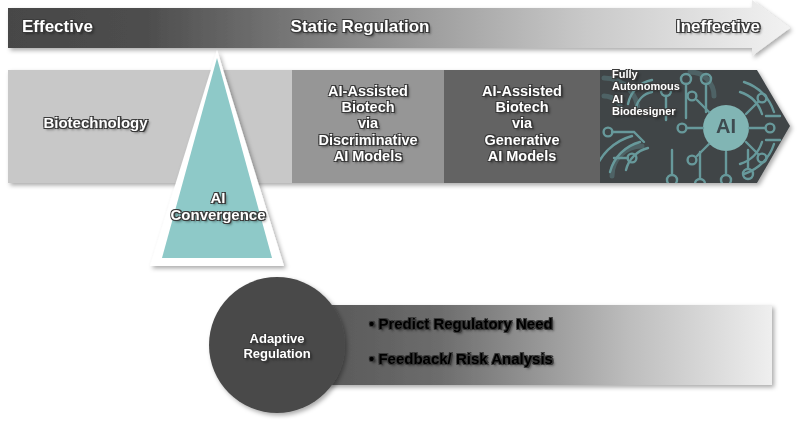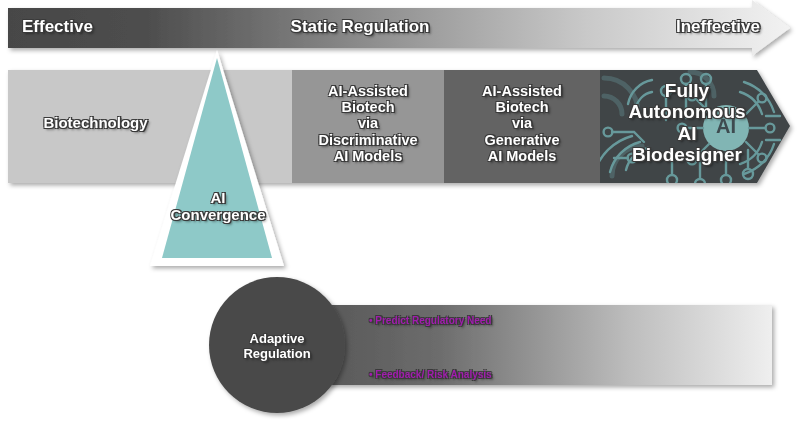--- a/index.html
+++ b/index.html
@@ -42,39 +42,39 @@
 
   
   #lbl-effective   { left: 22px;  top: 17px; font-size: 17px; text-align: left; }
   #lbl-static      { left: 0;     top: 17px; width: 720px; font-size: 17px; }
   #lbl-ineffective { left: 620px; top: 17px; width: 140px; font-size: 17px; text-align: right; }
 
   
   #lbl-biotech  { left: 8px;   top: 115px; width: 175px; font-size: 15px; }
   #lbl-disc     { left: 294px; top: 83px;  width: 148px; font-size: 14.5px; }
   #lbl-gen      { left: 446px; top: 83px;  width: 152px; font-size: 14.5px; }
-  #lbl-auto     { left: 612px; top: 80px;  width: 150px; font-size: 19px; text-align: center; }
+  #lbl-auto     { left: 612px; top: 68px;  width: 150px; font-size: 11px; text-align: left; }
 
   
   #lbl-converge { left: 140px; top: 190px; width: 156px; font-size: 15px; }
 
   
   #lbl-adaptive { left: 202px; top: 332px; width: 150px; font-size: 13px; }
-  .bullet-row   { position: absolute; color: #a21caf; font-weight: bold;
-                  font-size: 10px; white-space: nowrap;
+  .bullet-row   { position: absolute; color: #000000; font-weight: bold;
+                  font-size: 15px; white-space: nowrap;
                   text-shadow:
                      1.4px 1.4px 0 #3a3a3a,
                     -0.8px -0.8px 0 #3a3a3a,
                      1.4px -0.8px 0 #3a3a3a,
                     -0.8px 1.4px 0 #3a3a3a,
                      2.2px 2.2px 2.4px rgba(0,0,0,.45);
                   pointer-events: none; }
   #bul-0 { left: 369px; top: 315px; }
   #bul-1 { left: 383px; top: 342px; }
-  #bul-2 { left: 369px; top: 369px; }
+  #bul-2 { left: 369px; top: 350px; }
 
   .ai-badge-text {
     position: absolute;
     left: 703px; top: 115px;
     width: 46px;
     font-size: 20px;
     font-weight: bold;
     text-align: center;
     color: #3e4b50;
     pointer-events: none;

